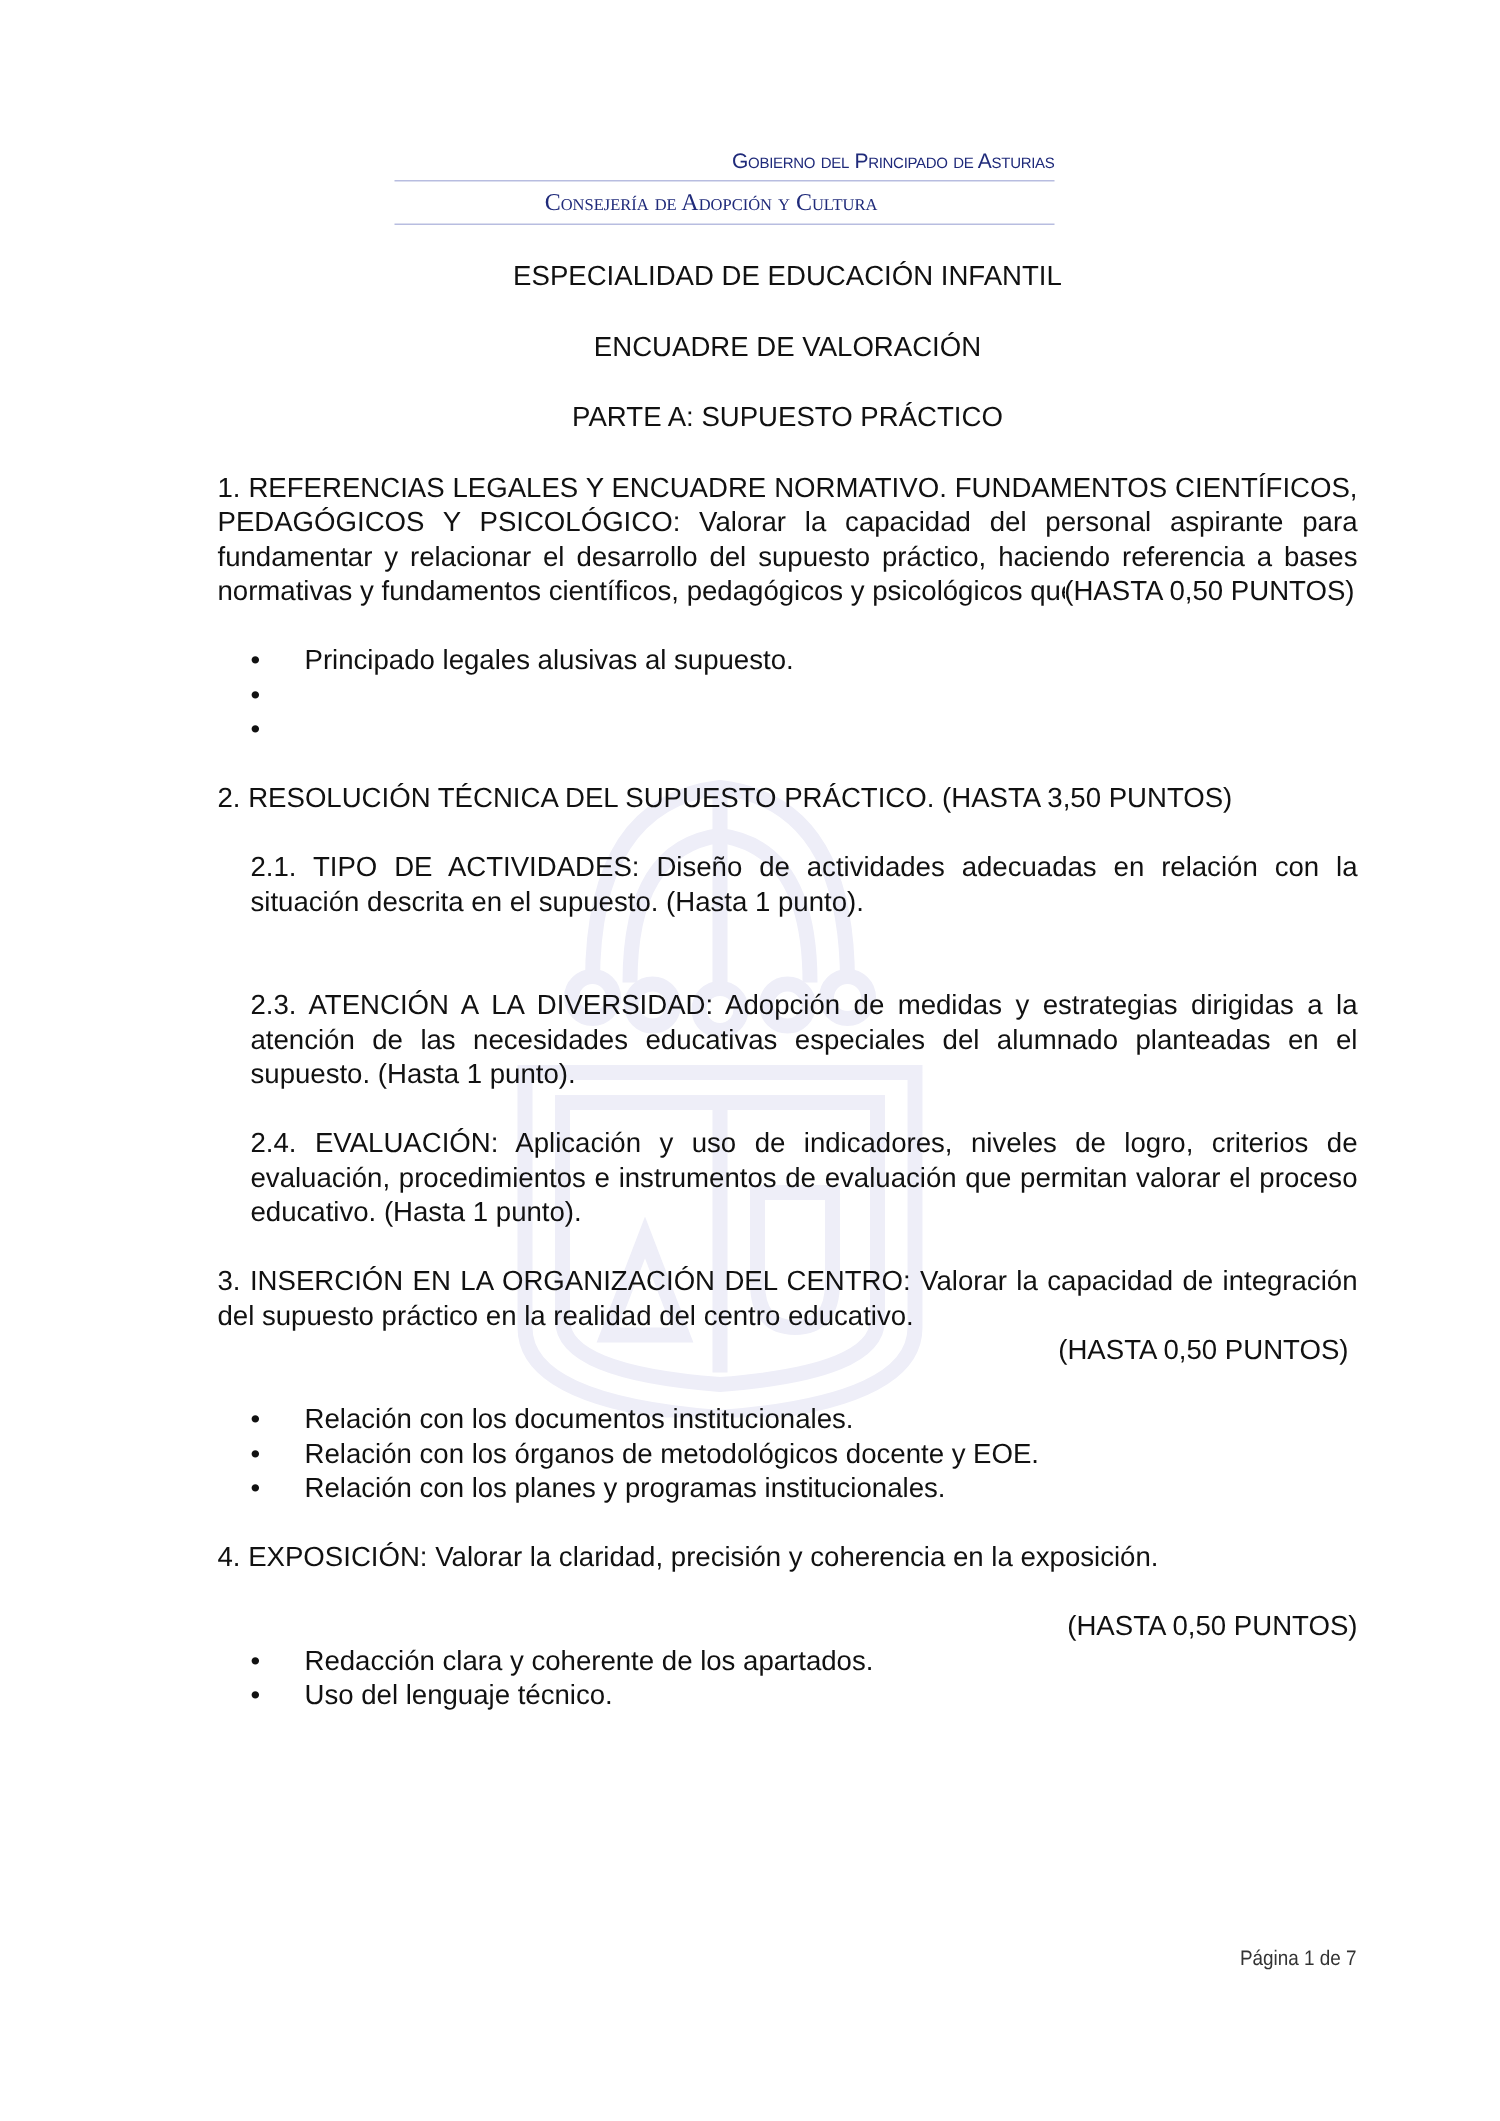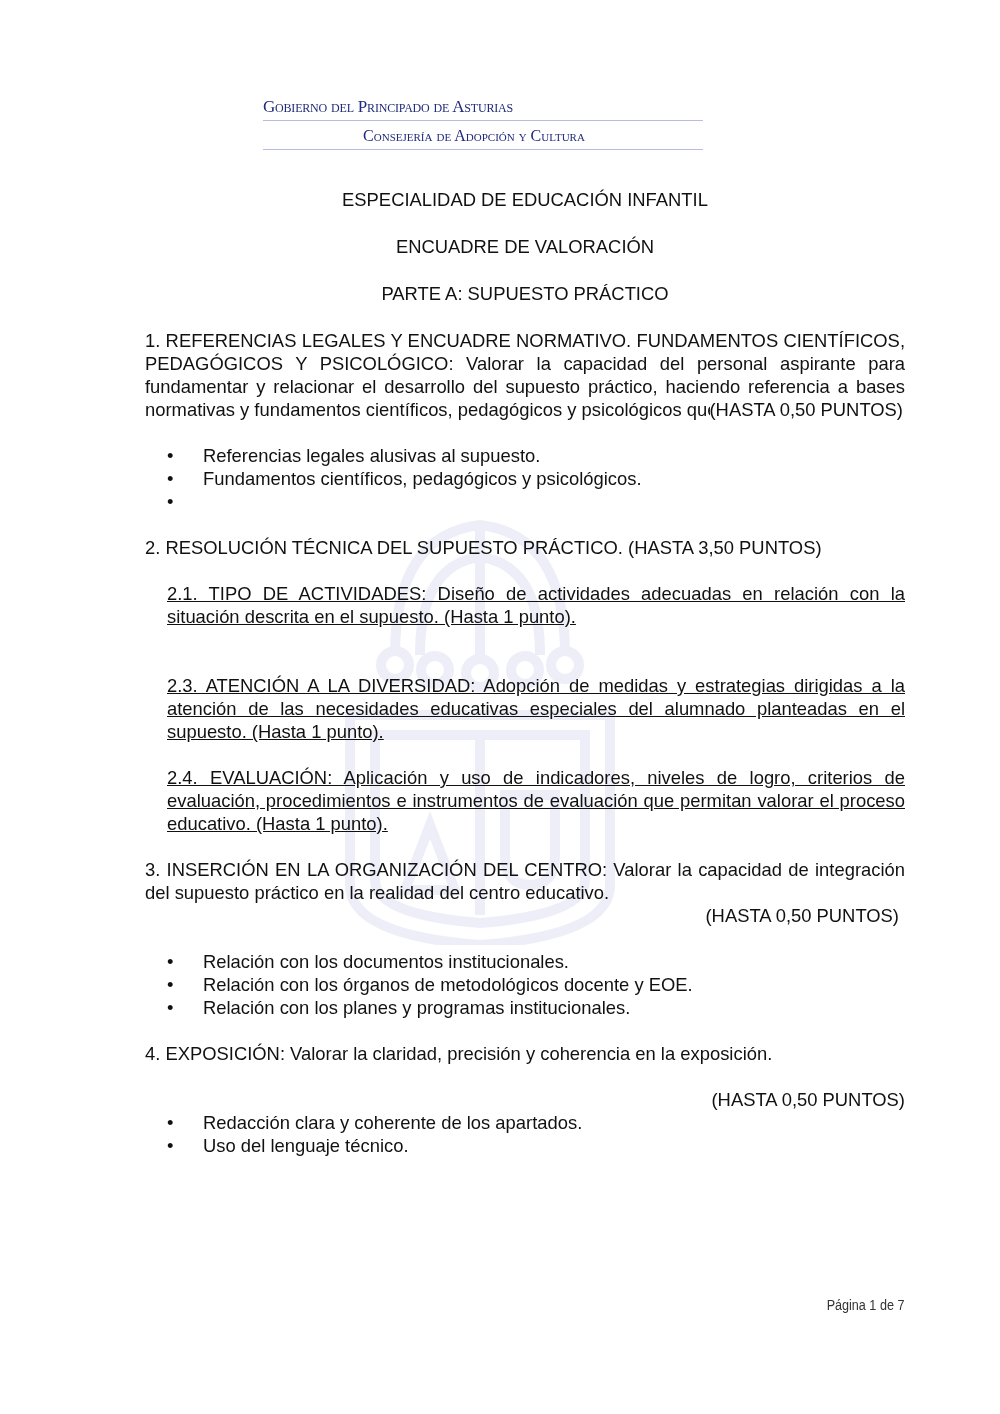--- a/index.html
+++ b/index.html
@@ -1,40 +1,40 @@
 <!DOCTYPE html>
 <html><head>
   <meta charset="utf-8">
   <style>
     html, body { margin: 0; padding: 0; background: #ffffff; }
     body { width: 1000px; height: 1414px; position: relative; overflow: hidden; font-family: "Liberation Sans", sans-serif; color: #111111; }
     .page { position: absolute; left: 0; top: 0; width: 1000px; height: 1414px; }
 
     
     .letterhead { position: absolute; left: 263px; top: 94px; width: 440px; }
-    .lh-line1 { text-align: left; color: #1f2a7a; font-family: Liberation Serif, serif; font-size: 17px; font-variant: small-caps; letter-spacing: -0.2px; height: 26px; line-height: 26px; padding-left: 0; }
+    .lh-line1 { text-align: right; color: #1f2a7a; font-family: Liberation Sans, sans-serif; font-size: 14px; font-variant: small-caps; letter-spacing: -0.2px; height: 26px; line-height: 26px; padding-left: 0; }
     .lh-rule { height: 1px; background: #b8bde0; margin: 0; }
     .lh-line2 { text-align: center; color: #1f2a7a; font-family: "Liberation Serif", serif; font-size: 16px; font-variant: small-caps; height: 27px; line-height: 27px; margin-top: 1px; padding-right: 18px; }
 
     
     .watermark { position: absolute; left: 335px; top: 495px; width: 290px; height: 450px; opacity: 1; }
 
     
-    .content { position: absolute; left: 145px; top: 188px; width: 760px; font-size: 18.4px; line-height: 23px; }
+    .content { position: absolute; left: 145px; top: 172px; width: 760px; font-size: 18.4px; line-height: 23px; }
     .center { text-align: center; }
     .title { height: 23px; }
     .gap-title { height: 24px; }
     .para { text-align: justify; }
     .right { text-align: right; }
     .right-pad { text-align: right; padding-right: 6px; }
     .blank { height: 23px; }
     .bullets { margin: 0; padding: 0; list-style: none; }
     .bullets li { position: relative; padding-left: 58px; height: 23px; }
     .bullets li .dot { position: absolute; left: 22px; top: 0; }
-    .sub { padding-left: 22px; text-decoration: underline; }
+    .sub { padding-left: 22px; }
     .footer { position: absolute; right: 96px; top: 1297px; font-family: "Liberation Sans", sans-serif; font-size: 14px; color: #333333; transform: scaleX(0.9); transform-origin: right; }
   </style>
 </head>
 <body>
 
 <div class="page">
 
   <div class="letterhead">
     <div class="lh-line1">Gobierno del Principado de Asturias</div>
     <div class="lh-rule"></div>
@@ -68,22 +68,22 @@
     <div class="center title">PARTE A: SUPUESTO PRÁCTICO</div>
     <div class="gap-title"></div>
 
     <div>
       <div class="para" style="position:relative;">
         <span>1. REFERENCIAS LEGALES Y ENCUADRE NORMATIVO. FUNDAMENTOS CIENTÍFICOS, PEDAGÓGICOS Y PSICOLÓGICO: Valorar la capacidad del personal aspirante para fundamentar y relacionar el desarrollo del supuesto práctico, haciendo referencia a bases normativas y fundamentos científicos, pedagógicos y psicológicos que le sean de aplicación.</span>
         <span style="position:absolute; right:2px; bottom:0; background:#fff;">(HASTA 0,50 PUNTOS)</span>
       </div>
       <div class="blank"></div>
       <ul class="bullets">
-        <li><span class="dot">•</span><span>Referencias legales alusivas al supuesto.</span></li>
-        <li><span class="dot">•</span><span>Fundamentos científicos, pedagógicos y psicológicos.</span></li>
+        <li><span class="dot">•</span><span>Principado legales alusivas al supuesto.</span></li>
+        <li><span class="dot">•</span></li>
         <li><span class="dot">•</span></li>
       </ul>
     </div>
     <div class="blank"></div>
 
     <div>
       <div>2. RESOLUCIÓN TÉCNICA DEL SUPUESTO PRÁCTICO. (HASTA 3,50 PUNTOS)</div>
       <div class="blank"></div>
       <div class="sub para">2.1. TIPO DE ACTIVIDADES: Diseño de actividades adecuadas en relación con la situación descrita en el supuesto. (Hasta 1 punto).</div>
       <div class="blank"></div>

